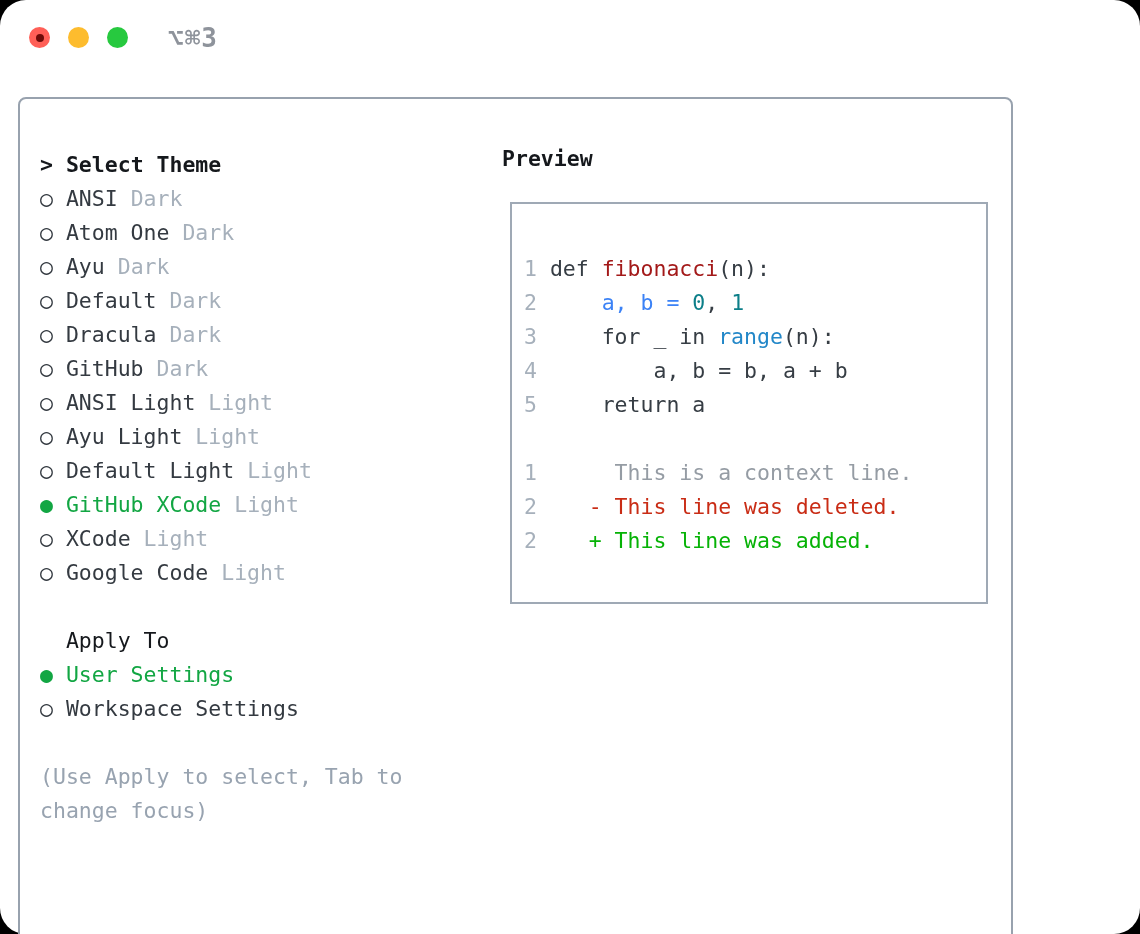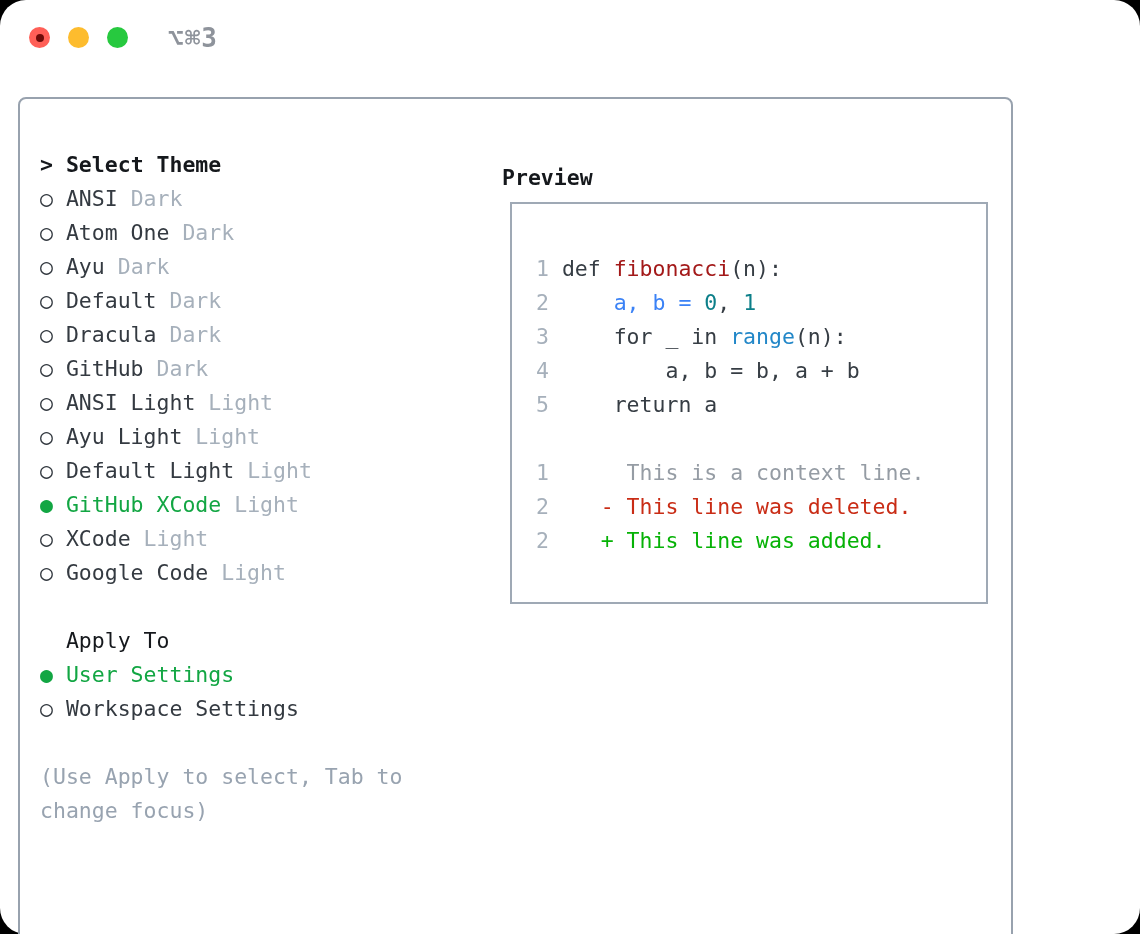--- a/index.html
+++ b/index.html
@@ -41,27 +41,27 @@
   .left-col { position: absolute; left: 20px; top: 49px; }
   .prompt, .h { font-weight: 700; color: var(--heading); }
   .h2 { color: var(--heading); }
   .theme-row { cursor: pointer; }
   .theme-row .marker { color: var(--text); }
   .theme-row .name { color: var(--text); }
   .theme-row .variant { color: var(--muted); }
   .theme-row.selected .marker, .theme-row.selected .name { color: var(--selected); }
   .help-line { color: var(--help); }
 
-  .preview-title { position: absolute; left: 482px; top: 62px; }
+  .preview-title { position: absolute; left: 482px; top: 43px; }
   .preview-title .h { color: var(--heading); }
   .preview-box {
     position: absolute; left: 490px; top: 103px; width: 478px; height: 402px;
     border: 2px solid var(--preview-border); background: #fff; overflow: hidden;
   }
-  .preview-code { padding: 48px 0 0 24px; }
+  .preview-code { padding: 48px 0 0 12px; }
   .code-line { white-space: pre; font-size: 21.5px; line-height: 34px; height: 34px; }
   .lnum { color: var(--line-number); }
 </style>
 </head>
 <body>
 
 <div class="window">
 
   <div class="titlebar">
     <span class="light red">

